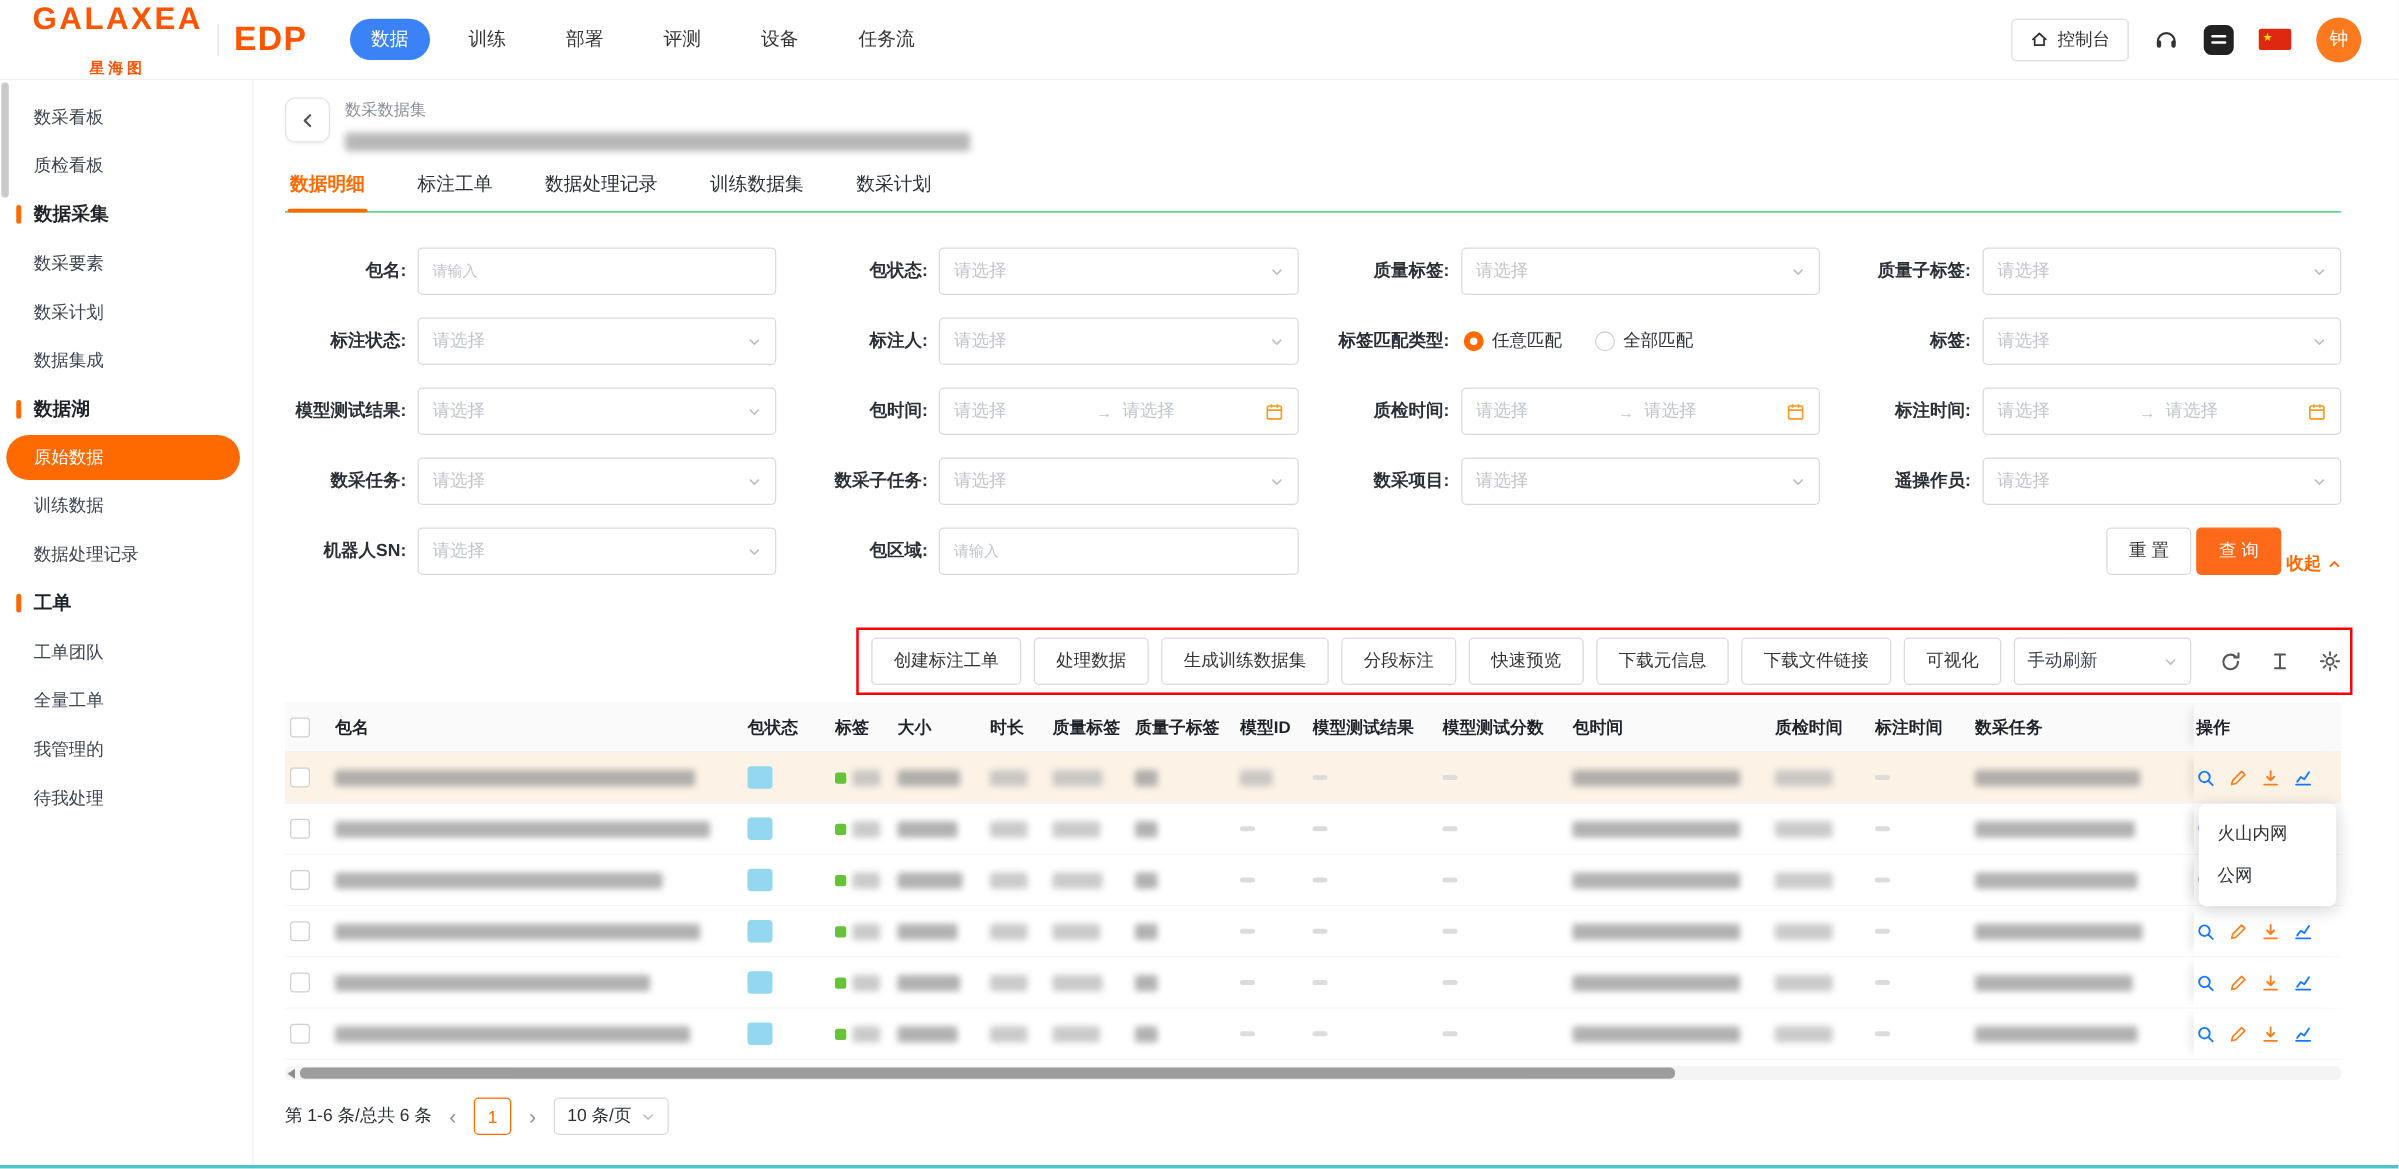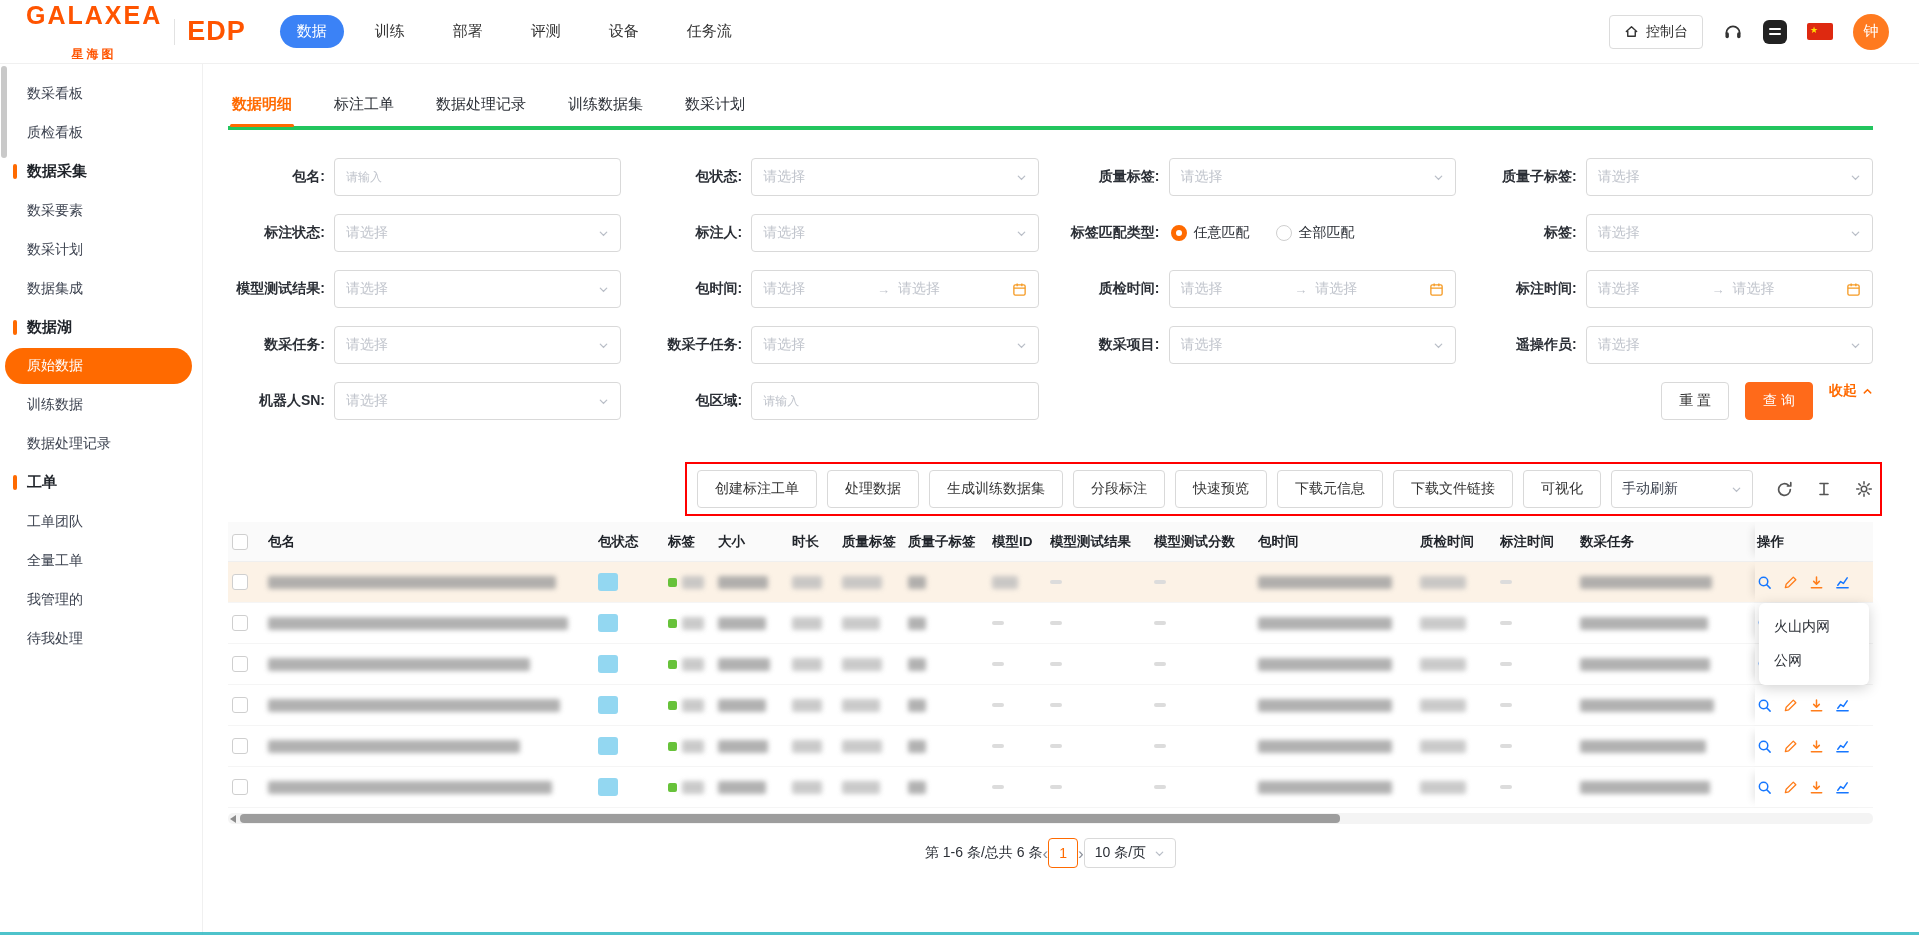--- a/index.html
+++ b/index.html
@@ -39,21 +39,21 @@
   .bottom-edge{position:absolute;left:0;right:0;bottom:0;height:3px;background:#2fb9c2;opacity:.85;z-index:8}
 
   .main{flex:1;min-width:0;padding:14px 46px 0 25px;position:relative;background:#fff}
 
   
   .page-head{display:flex;gap:12px;align-items:flex-start}
   .back-btn{width:36px;height:36px;border:1px solid #e4e4e4;border-radius:8px;display:flex;align-items:center;justify-content:center;color:#555;background:#fff;box-shadow:0 1px 3px rgba(0,0,0,.06);cursor:pointer;flex:none}
   .head-text{display:flex;flex-direction:column;gap:9px;padding-top:1px}
   .breadcrumb{font-size:13px;color:#8a8f99}
   .title-blur{width:500px;height:15px;background:#a0a0a0;border-radius:2px;filter:blur(3px);opacity:.75}
-  .tabs{display:flex;gap:38px;margin-top:8px;border-bottom:4px solid #22c55e;padding-left:2px}
+  .tabs{display:flex;gap:38px;margin-top:8px;border-bottom:1px solid #22c55e;padding-left:2px}
   .tab{padding:9px 2px 12px;font-size:15px;color:#2b2f36;cursor:pointer;position:relative;white-space:nowrap}
   .tab.active{color:#ff6a00;font-weight:700}
   .tab.active::after{content:"";position:absolute;left:0;right:0;bottom:-1px;height:3px;background:#ff6a00;border-radius:2px}
 
   
   .filters{margin-top:28px;display:flex;flex-direction:column;gap:18px}
   .frow{display:grid;grid-template-columns:repeat(4,1fr);column-gap:24px}
   .ffield{display:flex;align-items:center;min-width:0}
   .flabel{width:106px;text-align:right;font-size:14px;font-weight:700;color:#2b2f36;flex:none;padding-right:9px;white-space:nowrap}
   .fcontrol{flex:1;height:38px;border:1px solid #d9d9d9;border-radius:4px;background:#fff;display:flex;align-items:center;padding:0 11px;min-width:0;cursor:pointer}
@@ -61,21 +61,21 @@
   input.fcontrol::placeholder{color:#c0c4cc}
   .ph{color:#c0c4cc;font-size:14px;flex:1;white-space:nowrap;overflow:hidden}
   .chev{color:#b9bec7;flex:none;display:flex;align-items:center}
   .frange .ph{flex:1}
   .range-arrow{color:#c0c4cc;margin:0 8px;font-size:13px;flex:none}
   .cal{color:#f59a23;flex:none;margin-left:8px;display:flex;align-items:center}
   .fradios{display:flex;align-items:center;gap:26px;flex:1;padding-left:2px}
   .radio{display:flex;align-items:center;gap:7px;font-size:14px;color:#2b2f36;cursor:pointer}
   .rdot{width:16px;height:16px;border:1px solid #cfcfcf;border-radius:50%;background:#fff;flex:none}
   .rdot.checked{border:5px solid #ff6a00}
-  .factions{display:flex;align-items:flex-start;justify-content:flex-end;gap:16px}
+  .factions{display:flex;align-items:flex-end;justify-content:flex-end;gap:4px}
   .btn{height:38px;padding:0 17px;border:1px solid #d9d9d9;border-radius:4px;background:#fff;font-size:14px;color:#333;display:flex;align-items:center;cursor:pointer;white-space:nowrap}
   .btn-primary{background:#ff6a1a;border-color:#ff6a1a;color:#fff}
   .collapse-link{color:#ff6a00;font-size:14px;font-weight:700;display:flex;align-items:center;gap:5px;cursor:pointer;white-space:nowrap}
 
   
   .toolbar-row{margin-top:50px;display:flex;justify-content:flex-end}
   .toolbar-group{position:relative;display:flex;align-items:center;gap:10px}
   .red-box{position:absolute;left:-12px;right:-9px;top:-8px;bottom:-8px;border:2px solid #ff0000;pointer-events:none;z-index:4}
   .ticon{color:#555;display:flex;align-items:center;margin-left:13px;cursor:pointer}
   .refresh-select{width:142px;height:38px;border:1px solid #d9d9d9;border-radius:4px;display:flex;align-items:center;justify-content:space-between;padding:0 10px;color:#3d4350;font-size:14px;background:#fff;cursor:pointer}
@@ -115,21 +115,21 @@
   
   .dl-popup{position:absolute;top:81px;right:4px;width:110px;background:#fff;border-radius:6px;box-shadow:0 3px 14px rgba(0,0,0,.18);padding:7px 0;z-index:10}
   .dl-item{height:34px;display:flex;align-items:center;padding:0 15px;font-size:14px;color:#2b2f36;cursor:pointer;white-space:nowrap}
 
   
   .hscroll{margin-top:5px;height:11px;background:#f4f4f4;border-radius:5px;position:relative;display:flex;align-items:center}
   .larrow{width:0;height:0;border-top:4px solid transparent;border-bottom:4px solid transparent;border-right:6px solid #8c8c8c;margin-left:2px}
   .hthumb{position:absolute;left:12px;width:1100px;height:9px;background:#9d9d9d;border-radius:4px;top:1px;cursor:grab}
 
   
-  .pagination{margin-top:14px;display:flex;align-items:center;justify-content:center;font-size:14px;color:#2b2f36;padding-bottom:10px}
+  .pagination{margin-top:14px;display:flex;align-items:center;justify-content:flex-start;gap:14px;font-size:14px;color:#2b2f36;padding-bottom:10px}
   .pg-arrow{color:#8a8f99;font-size:17px;cursor:pointer;line-height:1}
   .pg-page{width:30px;height:30px;border:1px solid #ff6a00;color:#ff6a00;border-radius:4px;display:flex;align-items:center;justify-content:center;font-size:14px;cursor:pointer}
   .pg-size{height:30px;border:1px solid #d9d9d9;border-radius:4px;display:flex;align-items:center;gap:8px;padding:0 10px;font-size:14px;color:#2b2f36;cursor:pointer;background:#fff}
 </style>
 </head>
 <body>
 
 <div class="app">
 
   <div class="topbar">
@@ -194,20 +194,31 @@
 
       <div class="side-title">工单</div>
       <div class="side-item">工单团队</div>
       <div class="side-item">全量工单</div>
       <div class="side-item">我管理的</div>
       <div class="side-item">待我处理</div>
     </div>
 
     <div class="main">
 
+      <div class="page-head">
+        <span class="back-btn">
+          <svg width="13" height="13" viewBox="0 0 12 12">
+              <path d="M7.5 2L3.5 6l4 4" fill="none" stroke="currentColor" stroke-width="1.6" stroke-linecap="round" stroke-linejoin="round"></path>
+            </svg>
+        </span>
+        <div class="head-text">
+          <span class="breadcrumb">数采数据集</span>
+          <span class="title-blur"></span>
+        </div>
+      </div>
 
       <div class="tabs">
         <span class="tab active">数据明细</span>
         <span class="tab">标注工单</span>
         <span class="tab">数据处理记录</span>
         <span class="tab">训练数据集</span>
         <span class="tab">数采计划</span>
       </div>
 
       <div class="filters">

